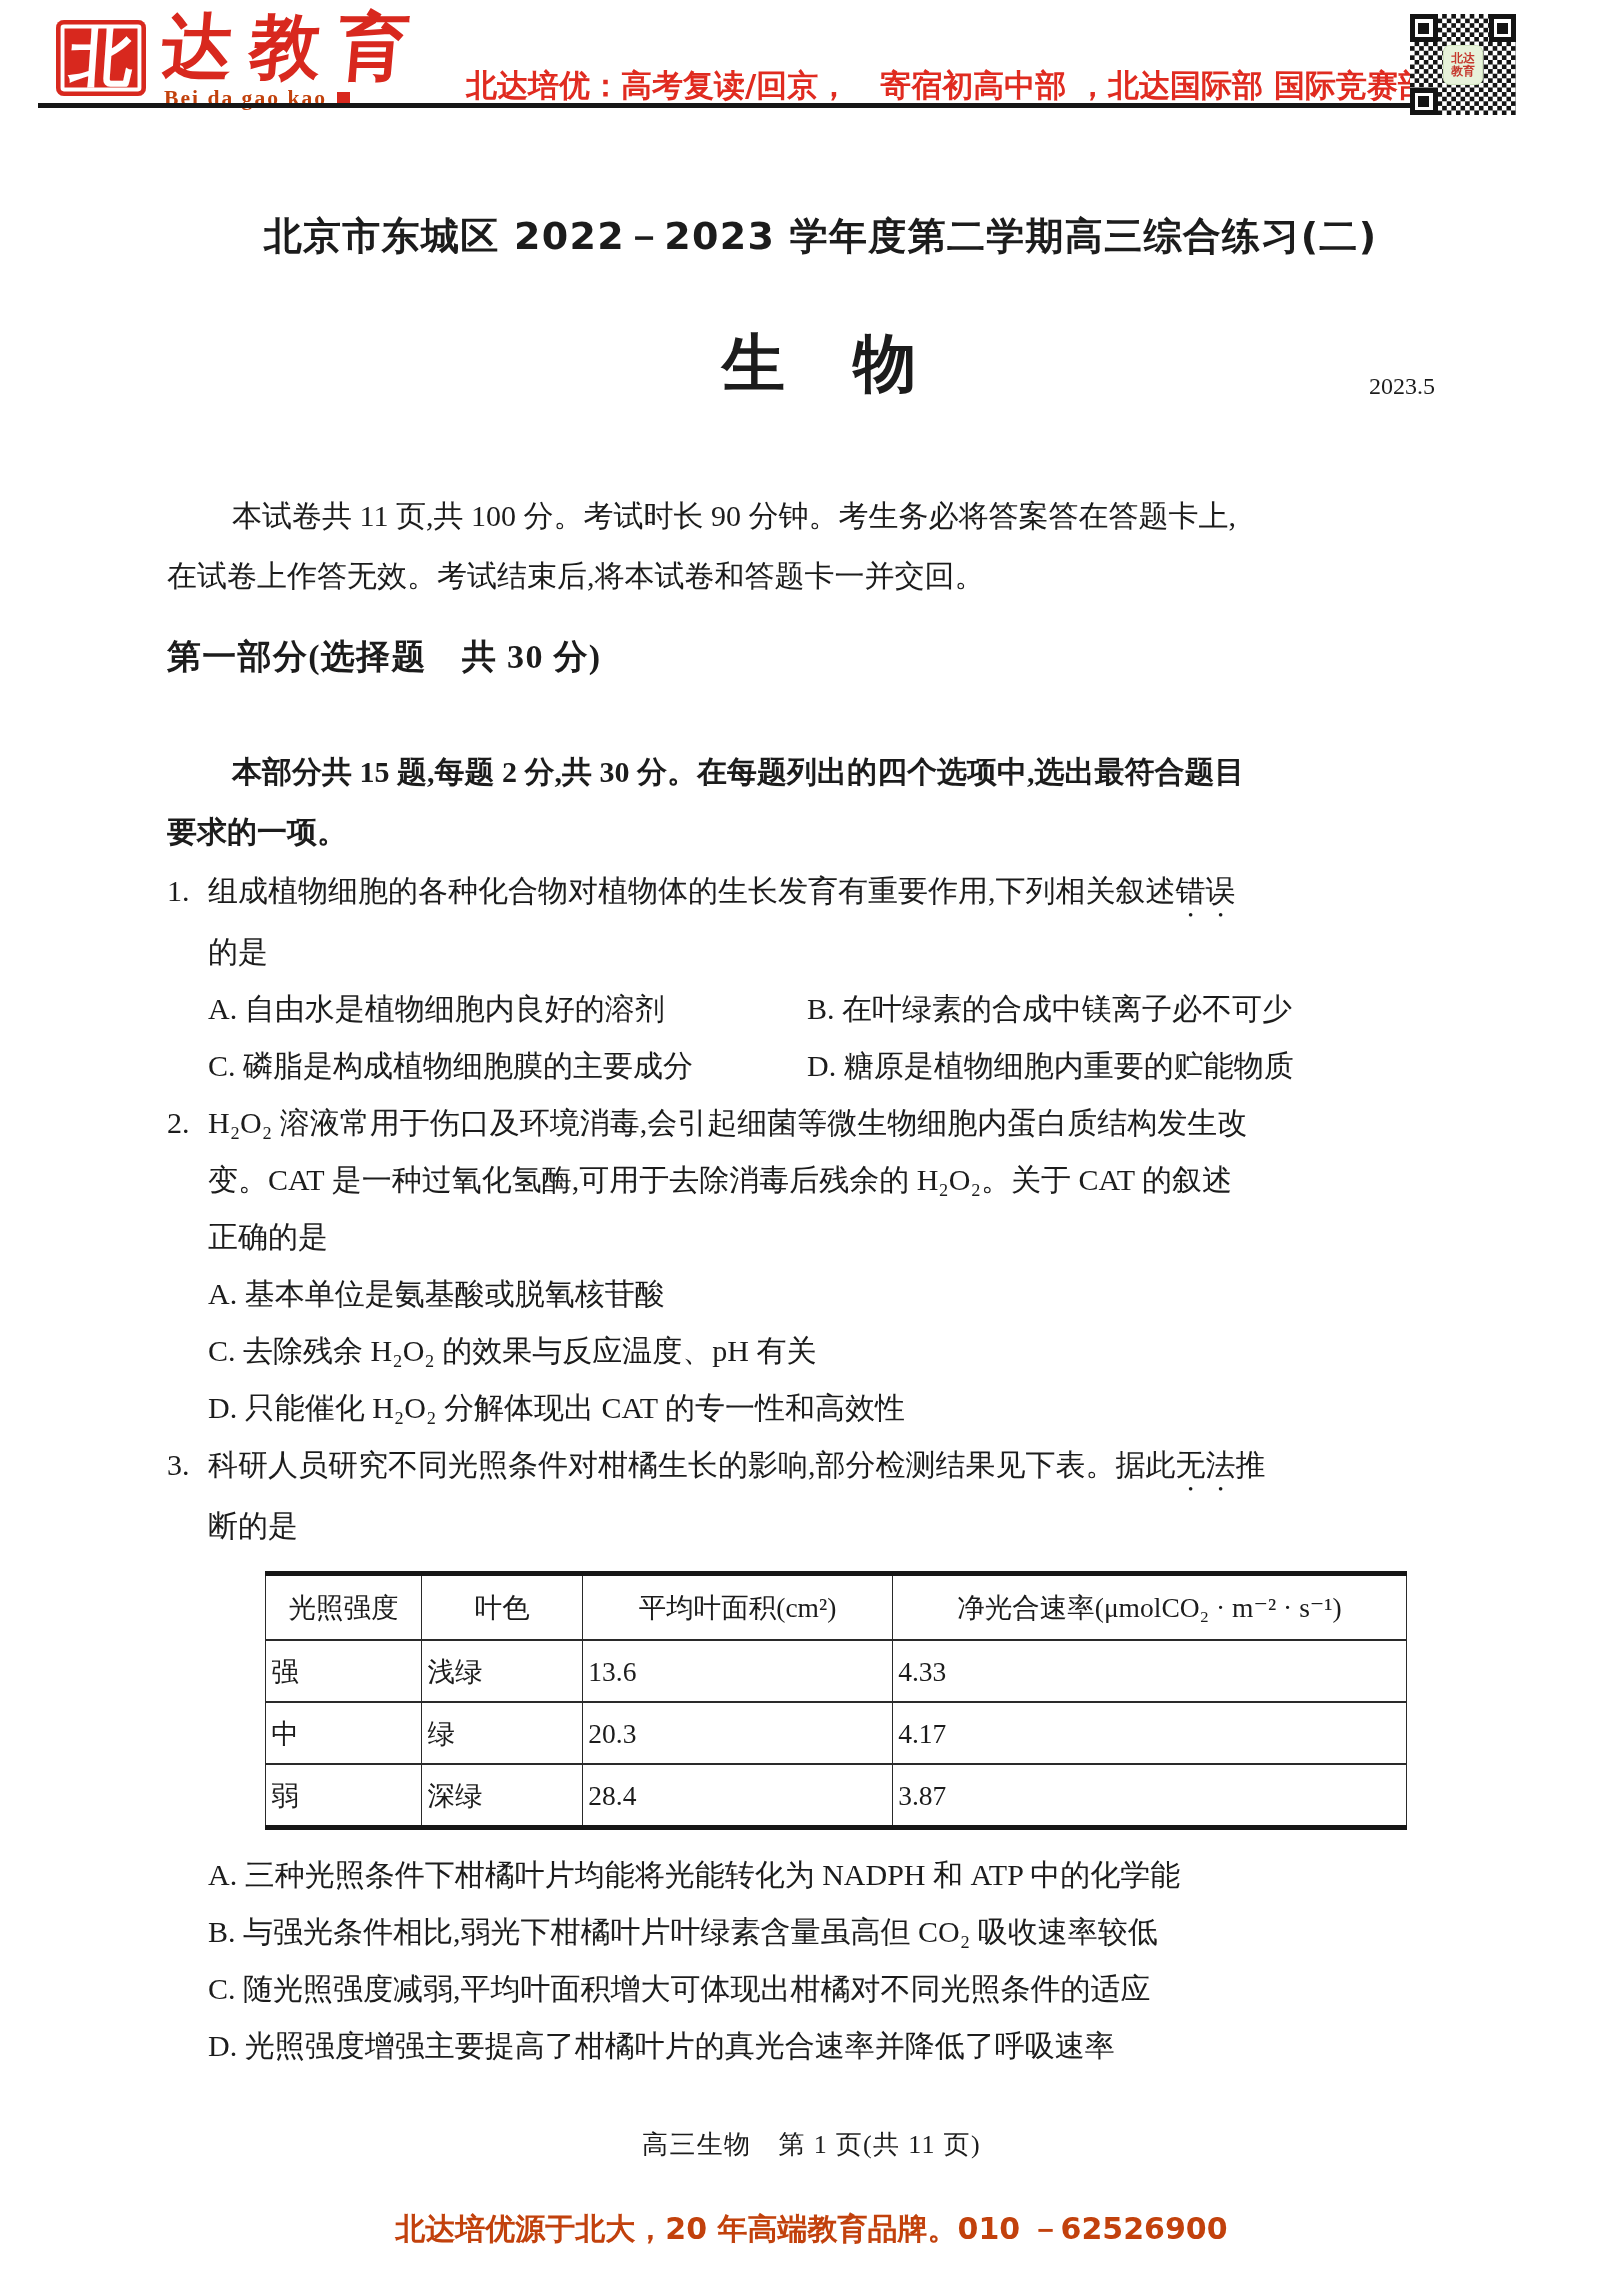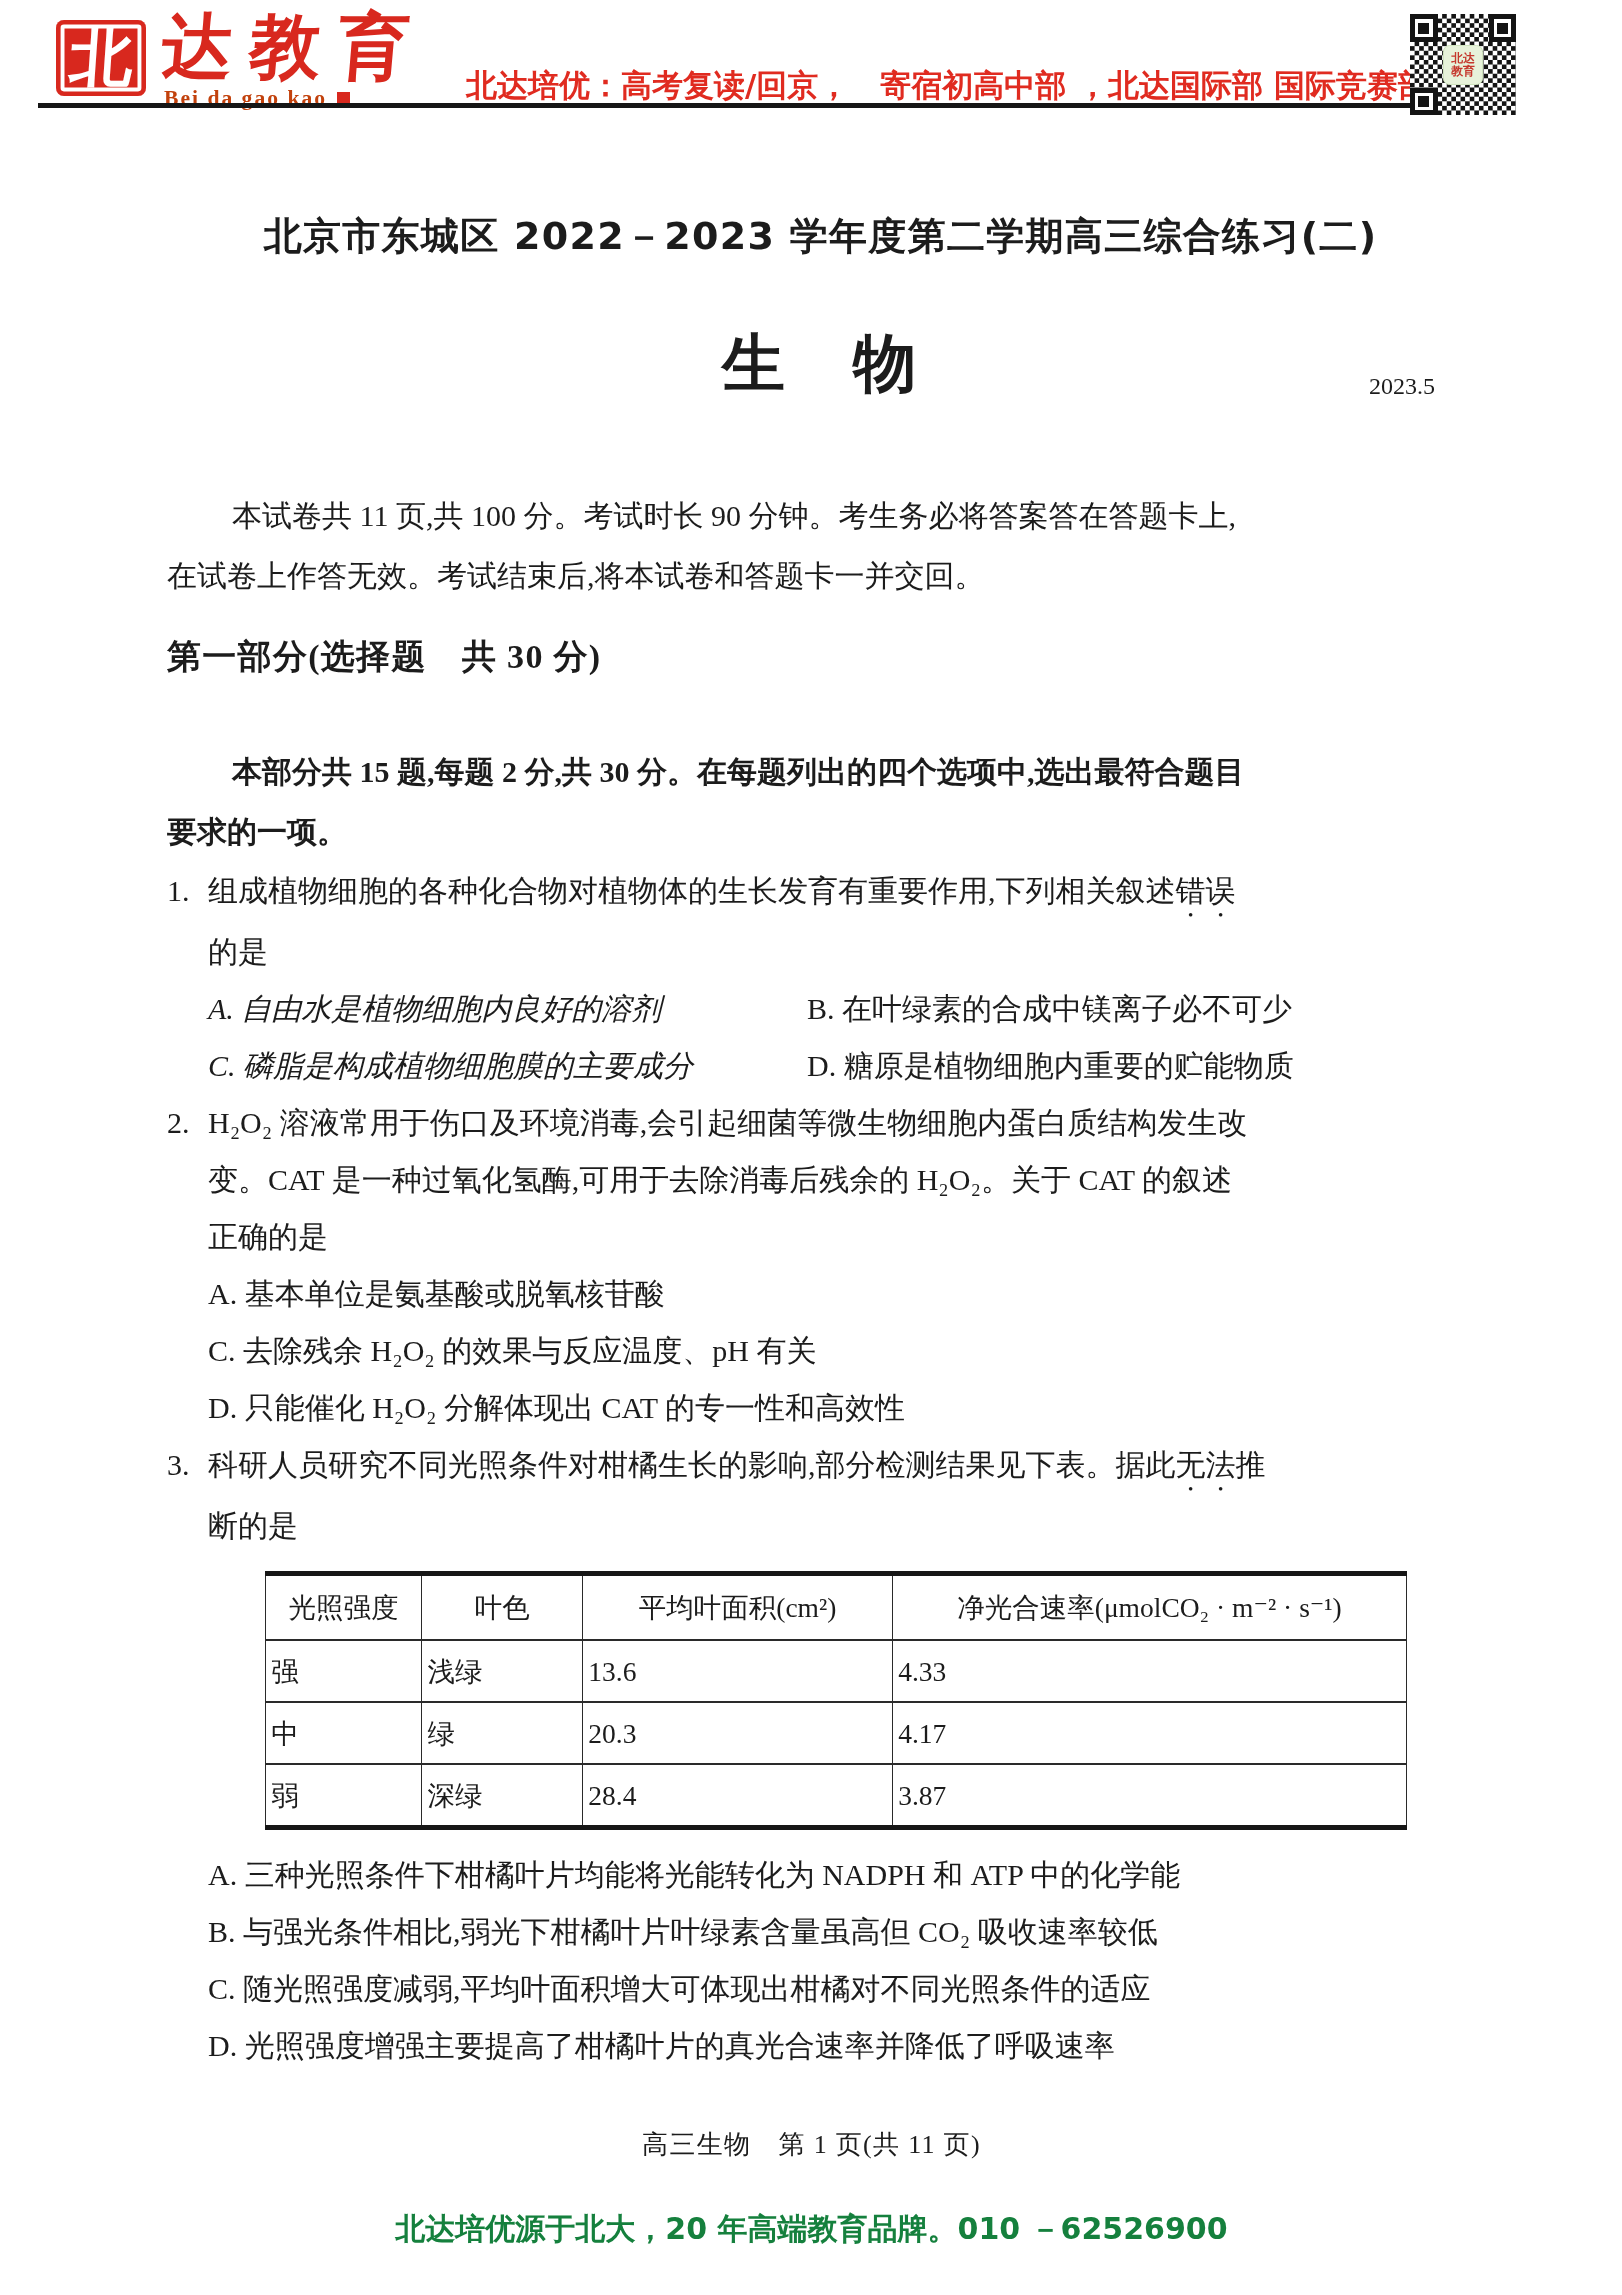--- a/index.html
+++ b/index.html
@@ -83,21 +83,21 @@
   .ind2 { padding-left:65px; }
 
   .sec-head { margin-top:29px; text-align:left; font-size:34px; line-height:43px;
               font-weight:700; letter-spacing:1.3px; }
   .p-note { margin-top:64px; font-weight:700; }
 
   .q { font-size:30px; line-height:57px; }
   .qnum { display:inline-block; min-width:41px; }
   .cont { padding-left:41px; }
   .optrow { display:flex; padding-left:41px; }
-  .optrow .o1 { flex:0 0 599px;font-style:italic; }
+  .optrow .o1 { flex:0 0 599px; }
   .opt { padding-left:41px; }
 
   .emdot {
     -webkit-text-emphasis:filled dot #1c1c1c;
     -webkit-text-emphasis-position:under right;
     text-emphasis:filled dot #1c1c1c;
     text-emphasis-position:under right;
   }
 
   
@@ -118,21 +118,21 @@
   table.results td { height:60px; }
   .c1 { width:151px; } .c2 { width:156px; } .c3 { width:311px; } .c4 { width:523px; }
 
   
   .page-num {
     position:absolute; left:0; width:100%; top:2127px;
     text-align:center; font-size:26px; letter-spacing:1.3px;
   }
   .footer-red {
     position:absolute; left:0; width:100%; top:2209px;
-    text-align:center; color:#15803d; font-weight:700; font-size:30px;
+    text-align:center; color:#c2410c; font-weight:700; font-size:30px;
     font-family:"DejaVu Sans","Liberation Sans",sans-serif;
   }
 </style>
 </head>
 <body>
 
 <div class="page">
 
   <div class="seal">
     <span>北</span>

